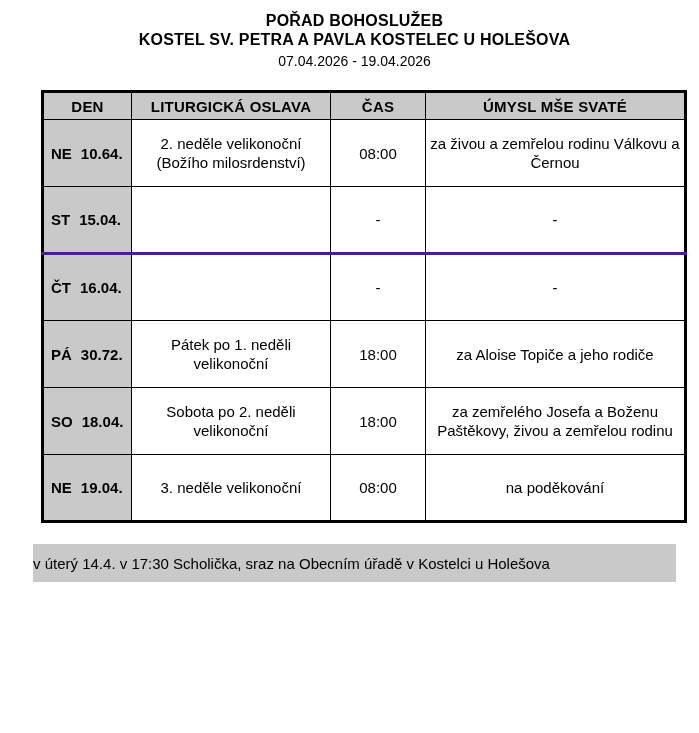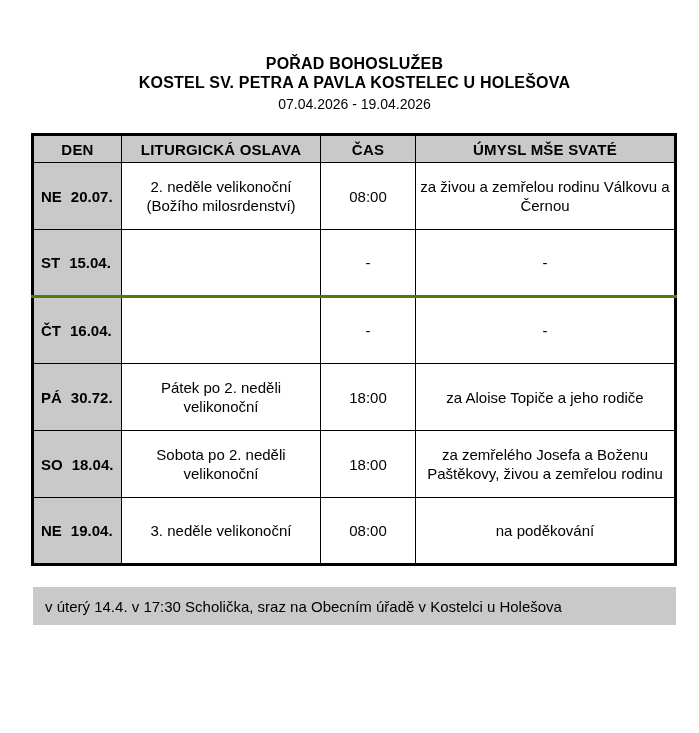--- a/index.html
+++ b/index.html
@@ -12,43 +12,42 @@
     font-family: "Liberation Sans", "DejaVu Sans", sans-serif;
     overflow: hidden;
   }
   .page {
     position: relative;
     width: 699px;
     height: 733px;
   }
   
   .titles {
-    padding-top: 18px;
+    padding-top: 11px;
     margin-left: 33px;
     width: 643px;
     text-align: center;
-    margin-top: 36px;
   }
   .title-main, .title-sub {
     font-size: 16px;
     font-weight: bold;
     line-height: 19px;
     letter-spacing: 0.2px;
   }
   .date-range {
     font-size: 14px;
     font-weight: normal;
     line-height: 19px;
     margin-top: 3px;
   }
   
   table.schedule {
     border-collapse: collapse;
     table-layout: fixed;
-    margin: 19px 0 0 31px;
+    margin: 19px 0 0 41px;
     width: 643px;
     border: 3px solid #000;
   }
   table.schedule th, table.schedule td {
     border: 1px solid #000;
     vertical-align: middle;
     overflow: hidden;
   }
   col.c-den { width: 89px; }
   col.c-lit { width: 199px; }
@@ -76,32 +75,32 @@
     text-align: left;
     padding-left: 7px;
   }
   .day-wrap {
     display: flex;
     align-items: baseline;
     gap: 9px;
     white-space: nowrap;
   }
   tr.divider-top td {
-    border-top: 3px solid #4d7c0f;
+    border-top: 3px solid #4c1d95;
   }
   
   .note-bar {
     margin: 21px 0 0 33px;
     width: 643px;
     height: 38px;
     background: #c9c9c9;
     display: flex;
     align-items: center;
     box-sizing: border-box;
-    padding-left: 12px;
+    padding-left: 0;
     font-size: 15px;
   }
 </style>
 </head>
 <body>
 
 <div class="page">
 
   <div class="titles">
     <div class="title-main">POŘAD BOHOSLUŽEB</div>
@@ -122,21 +121,21 @@
         <th>LITURGICKÁ OSLAVA</th>
         <th>ČAS</th>
         <th>ÚMYSL MŠE SVATÉ</th>
       </tr>
     </thead>
     <tbody>
       <tr>
         <td class="day-cell">
           <div class="day-wrap">
             <span>NE</span>
-            <span>20.07.</span>
+            <span>10.64.</span>
           </div>
         </td>
         <td>2. neděle velikonoční (Božího milosrdenství)</td>
         <td>08:00</td>
         <td>za živou a zemřelou rodinu Válkovu a Černou</td>
       </tr>
       <tr>
         <td class="day-cell">
           <div class="day-wrap">
             <span>ST</span>
@@ -158,21 +157,21 @@
         <td>-</td>
         <td>-</td>
       </tr>
       <tr>
         <td class="day-cell">
           <div class="day-wrap">
             <span>PÁ</span>
             <span>30.72.</span>
           </div>
         </td>
-        <td>Pátek po 2. neděli velikonoční</td>
+        <td>Pátek po 1. neděli velikonoční</td>
         <td>18:00</td>
         <td>za Aloise Topiče a jeho rodiče</td>
       </tr>
       <tr>
         <td class="day-cell">
           <div class="day-wrap">
             <span>SO</span>
             <span>18.04.</span>
           </div>
         </td>

